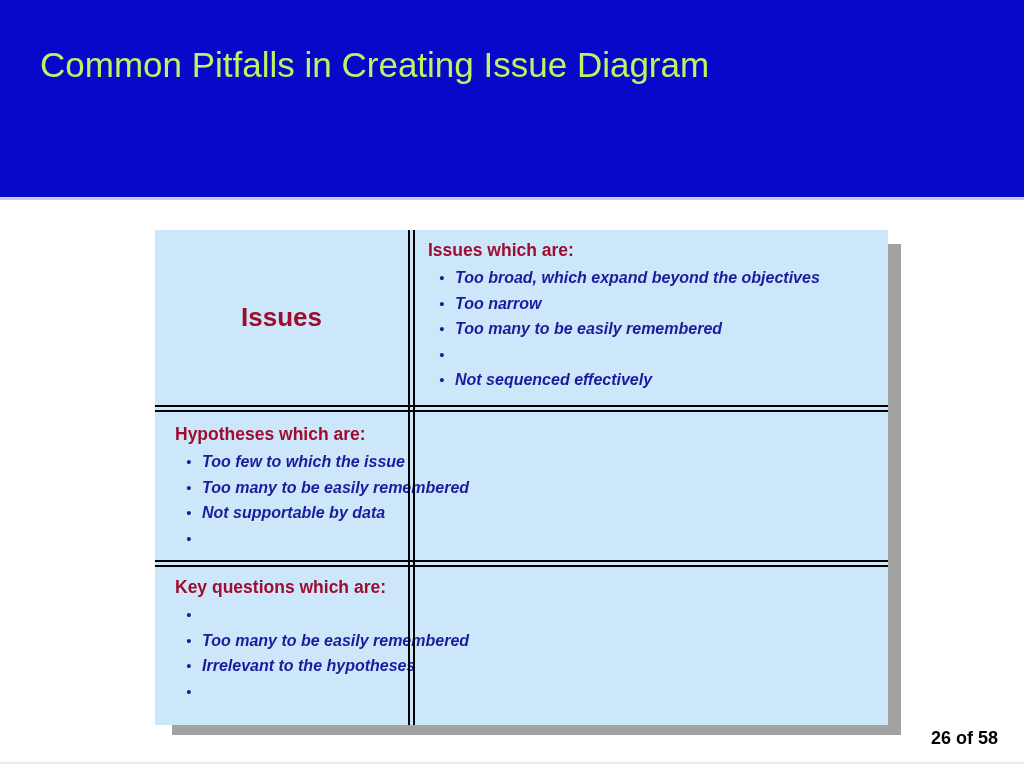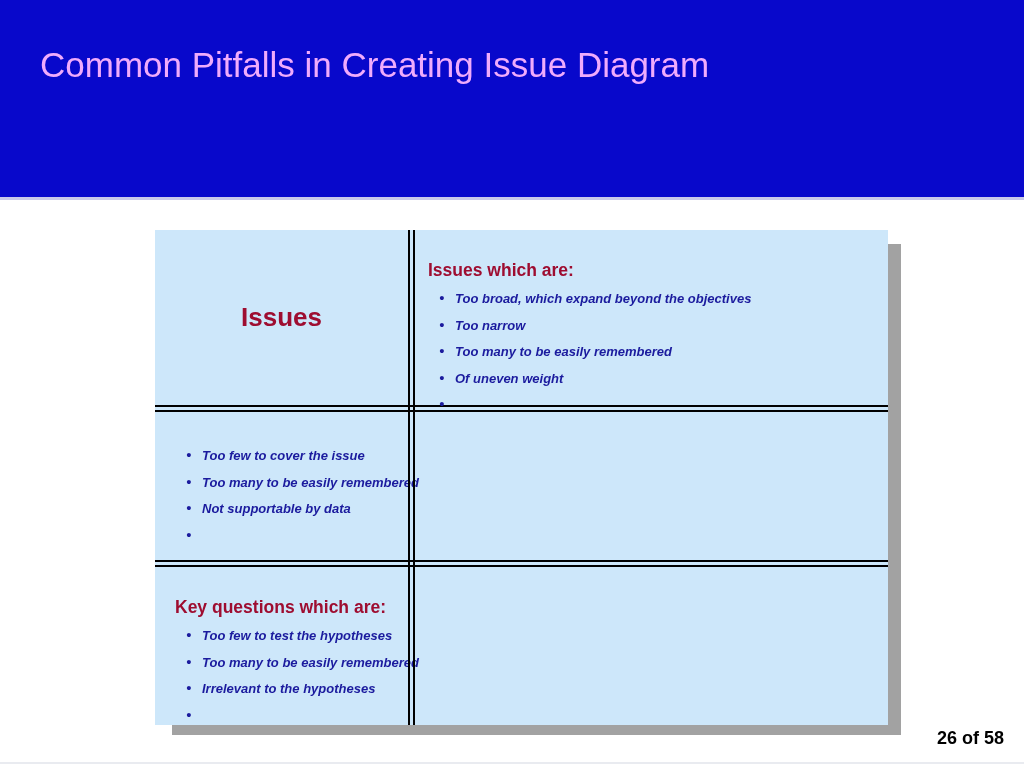--- a/index.html
+++ b/index.html
@@ -22,21 +22,21 @@
     top: 0; left: 0;
     width: 100%;
     height: 200px;
     background: #0808CB;
     border-bottom: 3px solid #C9C9EA;
     box-sizing: border-box;
   }
   .titlebar h1 {
     margin: 0;
     padding: 45px 0 0 40px;
-    color: #f0abfc;
+    color: #bef264;
     font-size: 35px;
     font-weight: 400;
     letter-spacing: 0px;
     white-space: nowrap;
   }
 
   
   .table-wrap {
     position: absolute;
     left: 155px;
@@ -64,21 +64,20 @@
   .label-cell span {
     color: #9E0D30;
     font-size: 26px;
     font-weight: bold;
     white-space: nowrap;
   }
   .content-cell {
     flex: 1;
     box-sizing: border-box;
     padding: 8px 10px 0 20px;
-    margin-top: 20px;
   }
   .t-row:nth-child(2) .content-cell { padding-top: 10px; }
   .t-row:nth-child(3) .content-cell { }
 
   .cell-heading {
     margin: 0 0 3px 0;
     color: #9E0D30;
     font-size: 17.5px;
     font-weight: bold;
     line-height: 24px;
@@ -97,41 +96,41 @@
     flex: none;
     width: 12px;
     margin-right: 7px;
     color: #1B1B9E;
     font-style: normal;
     font-size: 15px;
     text-align: center;
   }
   .bullet-text {
     color: #1B1B9E;
-    font-size: 13px;
+    font-size: 16px;
     font-weight: bold;
     font-style: italic;
     white-space: nowrap;
   }
 
   
   .vline {
     position: absolute;
     left: 253px;
     top: 0;
     height: 100%;
     width: 0;
     border-left: 7px double #000;
   }
 
   
   .page-num {
     position: absolute;
     top: 728px;
-    right: 20px;
+    right: 26px;
     color: #000000;
     font-size: 18px;
     font-weight: bold;
   }
   .bottom-rule {
     position: absolute;
     top: 762px;
     left: 0;
     width: 100%;
     height: 2px;
@@ -163,35 +162,36 @@
           <li>
               <span class="bullet-dot">•</span>
               <span class="bullet-text">Too narrow</span>
             </li>
           <li>
               <span class="bullet-dot">•</span>
               <span class="bullet-text">Too many to be easily remembered</span>
             </li>
           <li>
               <span class="bullet-dot">•</span>
-              <span class="bullet-text">Of uneven weight</span>
-            </li>
-          <li>
-              <span class="bullet-dot">•</span>
+            </li>
+          <li>
+              <span class="bullet-dot">•</span>
+              <span class="bullet-text">Not sequenced effectively</span>
             </li>
         </ul>
       </div>
     </section>
 
     <section class="t-row">
       <div class="content-cell">
+        <p class="cell-heading">Hypotheses which are:</p>
         <ul>
           <li>
               <span class="bullet-dot">•</span>
-              <span class="bullet-text">Too few to cover the issue</span>
+              <span class="bullet-text">Too few to which the issue</span>
             </li>
           <li>
               <span class="bullet-dot">•</span>
               <span class="bullet-text">Too many to be easily remembered</span>
             </li>
           <li>
               <span class="bullet-dot">•</span>
               <span class="bullet-text">Not supportable by data</span>
             </li>
           <li>
@@ -200,21 +200,20 @@
         </ul>
       </div>
     </section>
 
     <section class="t-row">
       <div class="content-cell">
         <p class="cell-heading">Key questions which are:</p>
         <ul>
           <li>
               <span class="bullet-dot">•</span>
-              <span class="bullet-text">Too few to test the hypotheses</span>
             </li>
           <li>
               <span class="bullet-dot">•</span>
               <span class="bullet-text">Too many to be easily remembered</span>
             </li>
           <li>
               <span class="bullet-dot">•</span>
               <span class="bullet-text">Irrelevant to the hypotheses</span>
             </li>
           <li>

